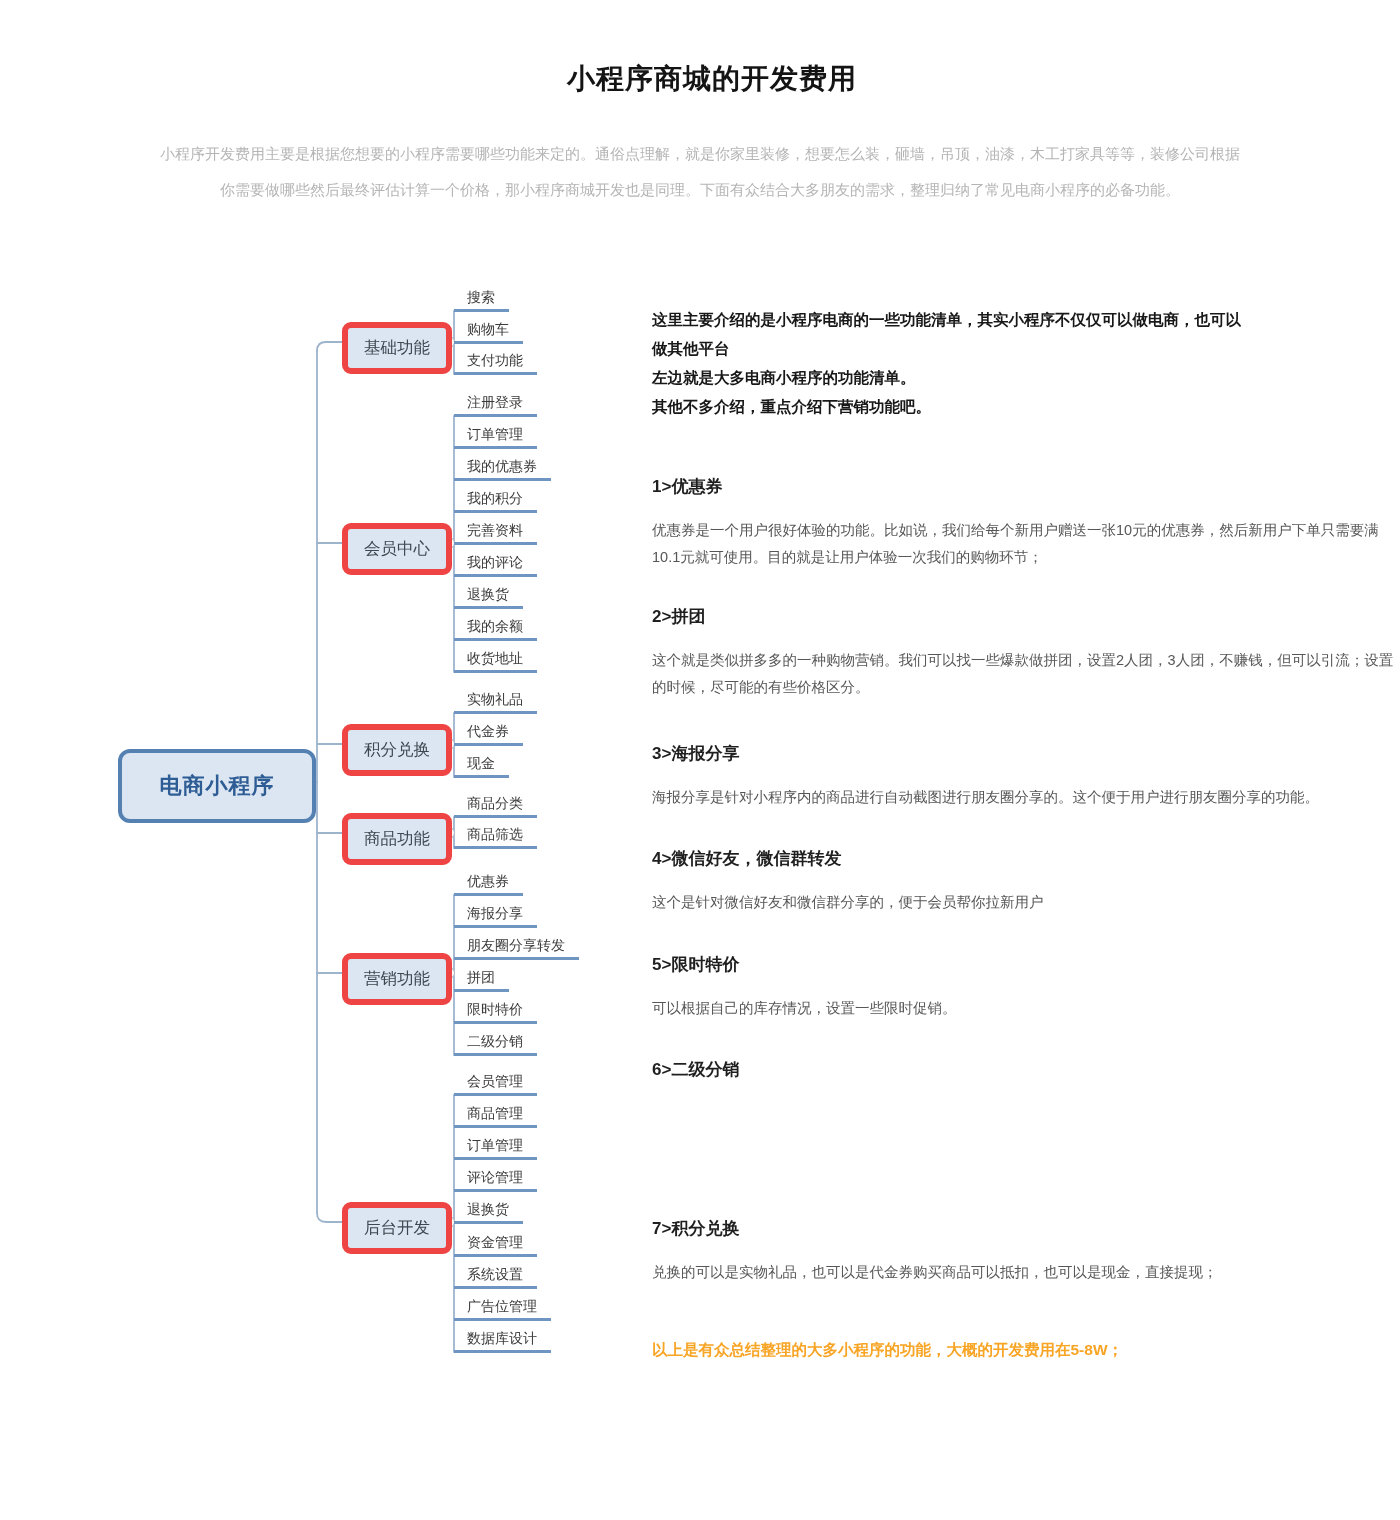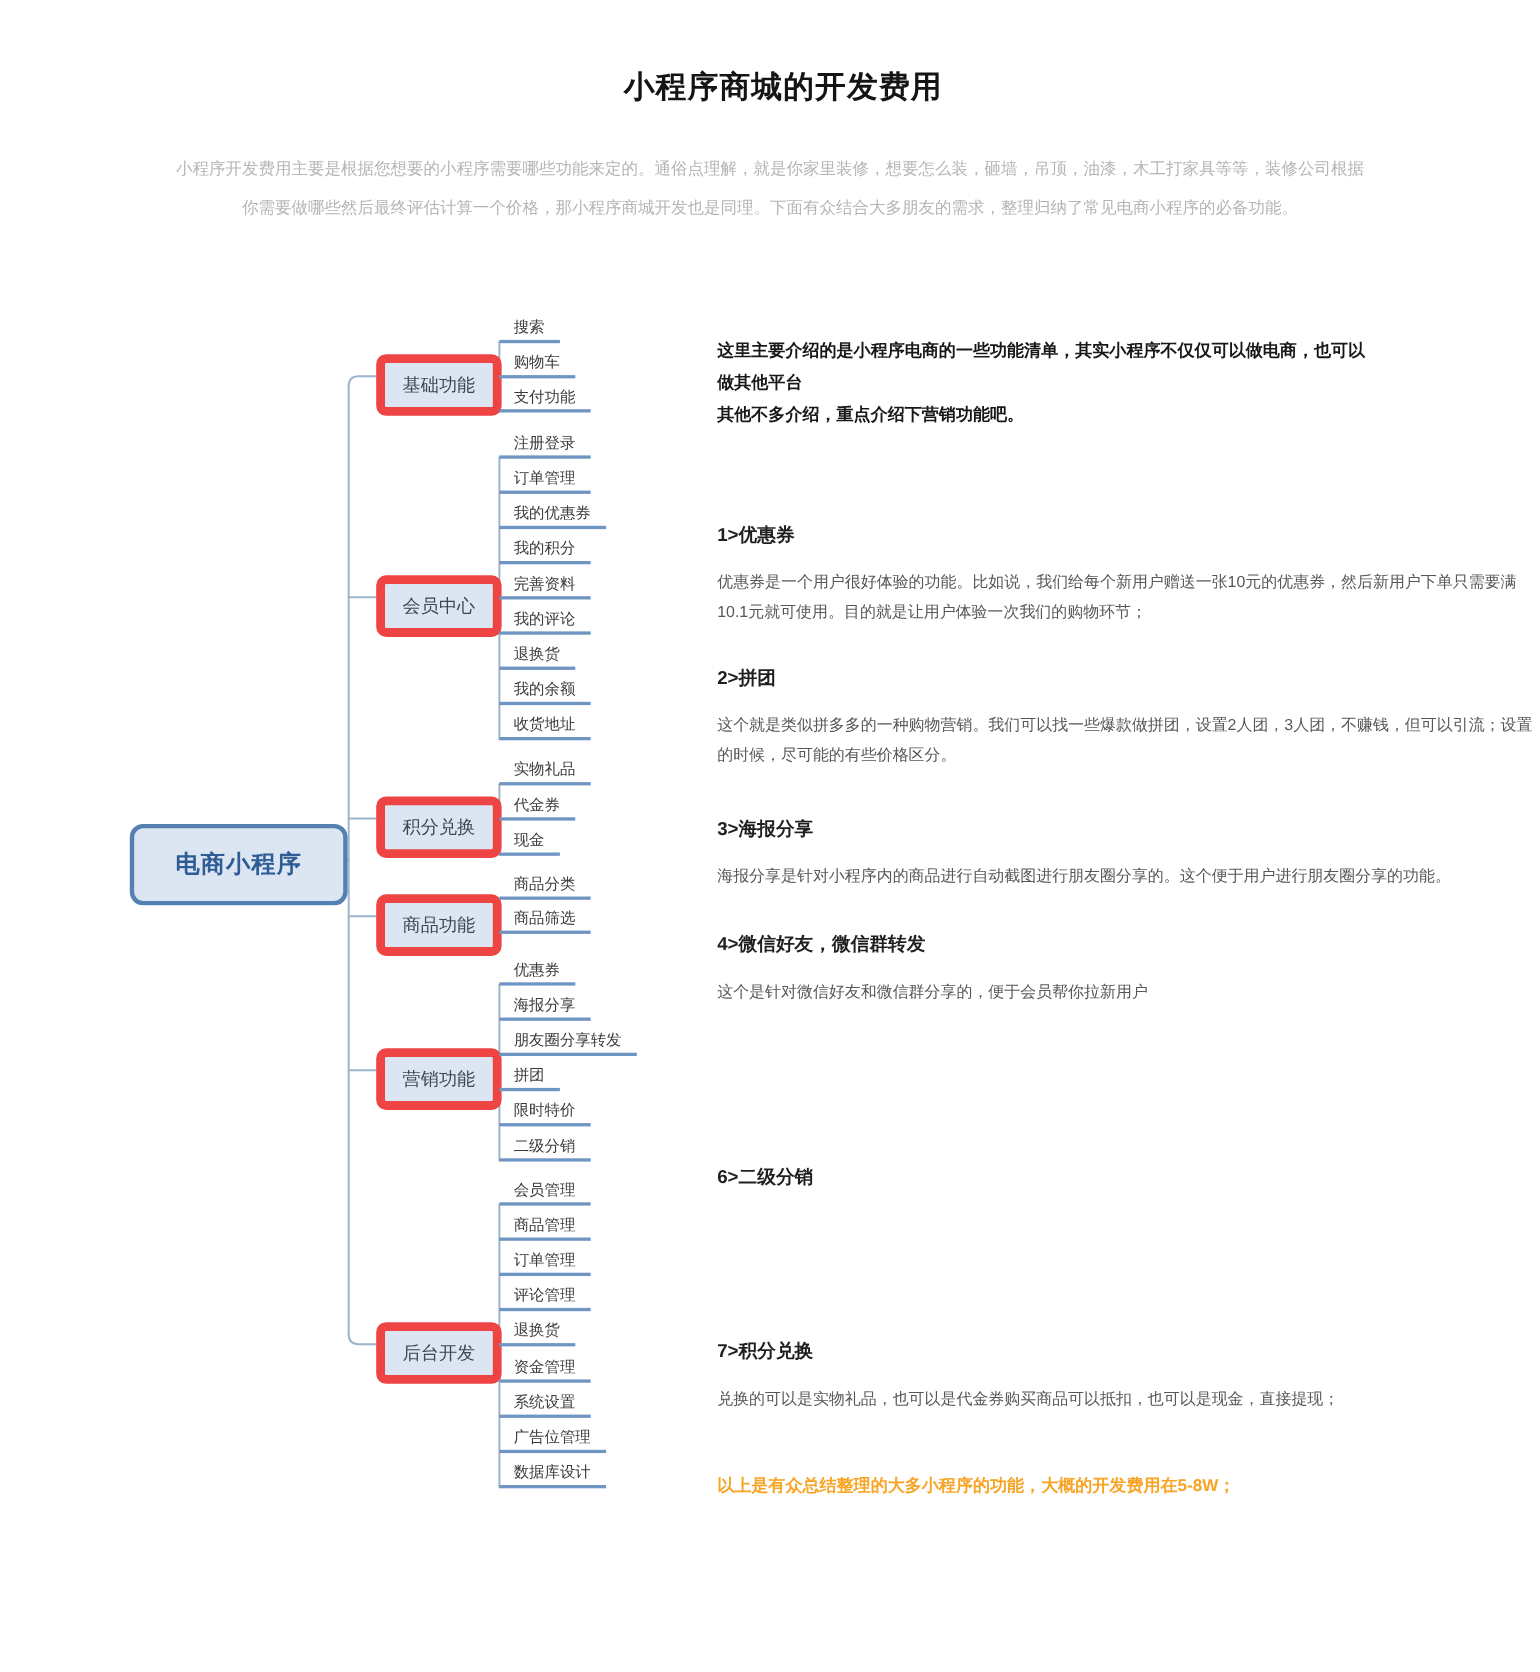--- a/index.html
+++ b/index.html
@@ -19,21 +19,21 @@
   
   .mindmap{position:absolute;left:0;top:0;width:1400px;height:1520px;}
   .mm-svg{position:absolute;left:0;top:0;}
   .mm-root{
     position:absolute;display:flex;align-items:center;justify-content:center;
     background:#dbe6f2;border:4px solid #5580b2;border-radius:12px;
     font-size:22px;font-weight:bold;color:#2e5c94;letter-spacing:1px;cursor:default;
   }
   .mm-branch{
     position:absolute;display:flex;align-items:center;justify-content:center;
-    background:#dbe6f2;border:8px solid #ef4444;border-radius:9px;
+    background:#dbe6f2;border:6px solid #ef4444;border-radius:9px;
     font-size:16.5px;color:#3e4650;cursor:default;
   }
   .mm-topic{
     position:absolute;white-space:nowrap;
     font-size:14px;line-height:23px;color:#3b3b3b;
     padding:0 14px 0 13px;border-bottom:3px solid #6f95c2;cursor:default;
   }
   
   .article{position:absolute;left:652px;top:0;width:748px;height:1520px;}
   .intro{position:absolute;left:0;top:305px;}
@@ -149,39 +149,44 @@
       <div class="mm-topic" style="left: 454px; top: 1231px;">资金管理</div>
       <div class="mm-topic" style="left: 454px; top: 1263px;">系统设置</div>
       <div class="mm-topic" style="left: 454px; top: 1295px;">广告位管理</div>
       <div class="mm-topic" style="left: 454px; top: 1327px;">数据库设计</div>
     </div>
 
   <div class="article">
     <div class="intro">
         <div class="intro-line">这里主要介绍的是小程序电商的一些功能清单，其实小程序不仅仅可以做电商，也可以</div>
         <div class="intro-line">做其他平台</div>
+        <div class="intro-line">左边就是大多电商小程序的功能清单。</div>
         <div class="intro-line">其他不多介绍，重点介绍下营销功能吧。</div>
       </div>
     <div class="footer-note">以上是有众总结整理的大多小程序的功能，大概的开发费用在5-8W；</div>
   <div class="sec" style="top: 474px;">
         <h3>1&gt;优惠券</h3>
         <p>优惠券是一个用户很好体验的功能。比如说，我们给每个新用户赠送一张10元的优惠券，然后新用户下单只需要满10.1元就可使用。目的就是让用户体验一次我们的购物环节；</p>
       </div>
       <div class="sec" style="top: 604px;">
         <h3>2&gt;拼团</h3>
         <p>这个就是类似拼多多的一种购物营销。我们可以找一些爆款做拼团，设置2人团，3人团，不赚钱，但可以引流；设置的时候，尽可能的有些价格区分。</p>
       </div>
       <div class="sec" style="top: 741px;">
         <h3>3&gt;海报分享</h3>
         <p>海报分享是针对小程序内的商品进行自动截图进行朋友圈分享的。这个便于用户进行朋友圈分享的功能。</p>
       </div>
       <div class="sec" style="top: 846px;">
         <h3>4&gt;微信好友，微信群转发</h3>
         <p>这个是针对微信好友和微信群分享的，便于会员帮你拉新用户</p>
       </div>
+      <div class="sec" style="top: 952px;">
+        <h3>5&gt;限时特价</h3>
+        <p>可以根据自己的库存情况，设置一些限时促销。</p>
+      </div>
       <div class="sec" style="top: 1057px;">
         <h3>6&gt;二级分销</h3>
       </div>
       <div class="sec" style="top: 1216px;">
         <h3>7&gt;积分兑换</h3>
         <p>兑换的可以是实物礼品，也可以是代金券购买商品可以抵扣，也可以是现金，直接提现；</p>
       </div>
     </div>
 
 </div>

